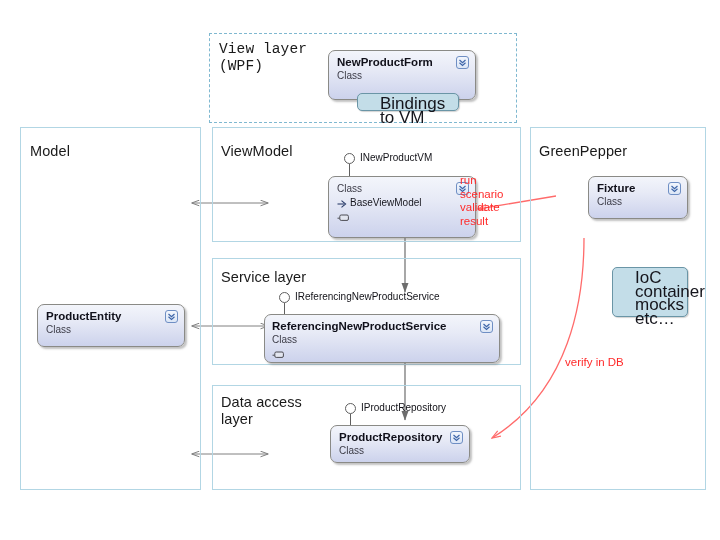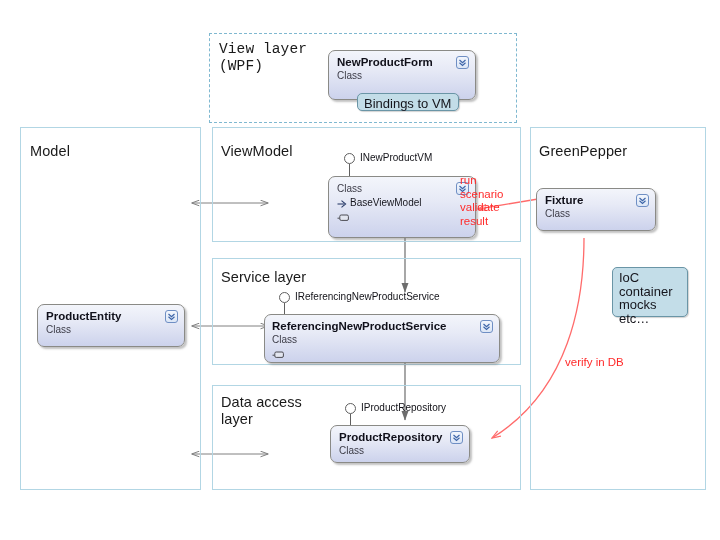--- a/index.html
+++ b/index.html
@@ -116,24 +116,24 @@
     white-space: nowrap;
   }
 
   
   .note {
     position: absolute;
     box-sizing: border-box;
     border: 1px solid #6a95a6;
     border-radius: 5px;
     background: #c3dde8;
-    font-size: 13px;
+    font-size: 17px;
     color: #15151c;
     line-height: 13.5px;
-    padding: 3px 6px;
+    padding: 3px 22px;
     white-space: pre-line;
     box-shadow: 1px 1px 1px rgba(130,130,130,0.35);
   }
 
   
   .annot {
     position: absolute;
     font-size: 11.5px;
     color: #ff2a2a;
     line-height: 13.5px;
@@ -304,21 +304,21 @@
   <div class="uml-name">ProductRepository</div>
   <div class="uml-stereo">Class</div>
   <div class="expander">
     <svg width="9" height="9" viewBox="0 0 9 9">
         <path d="M1.5,2 L4.5,4.6 L7.5,2" fill="none" stroke="#3c64a8" stroke-width="1.2"></path>
         <path d="M1.5,4.8 L4.5,7.4 L7.5,4.8" fill="none" stroke="#3c64a8" stroke-width="1.2"></path>
       </svg>
   </div>
 </div>
 
-<div class="uml-class" style="left:536px; top:176px; width:120px; height:43px;margin-top:12px;">
+<div class="uml-class" style="left:588px; top:176px; width:100px; height:43px;">
   <div class="uml-name">Fixture</div>
   <div class="uml-stereo">Class</div>
   <div class="expander">
     <svg width="9" height="9" viewBox="0 0 9 9">
         <path d="M1.5,2 L4.5,4.6 L7.5,2" fill="none" stroke="#3c64a8" stroke-width="1.2"></path>
         <path d="M1.5,4.8 L4.5,7.4 L7.5,4.8" fill="none" stroke="#3c64a8" stroke-width="1.2"></path>
       </svg>
   </div>
 </div>
 

